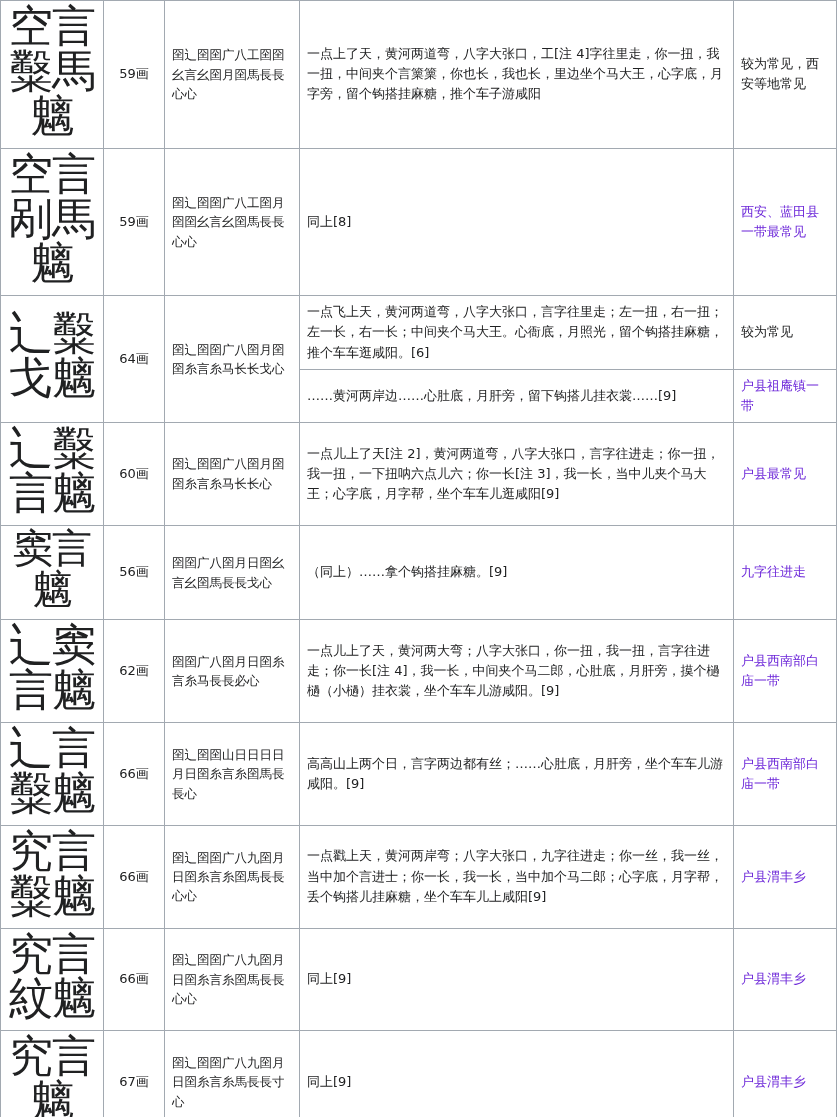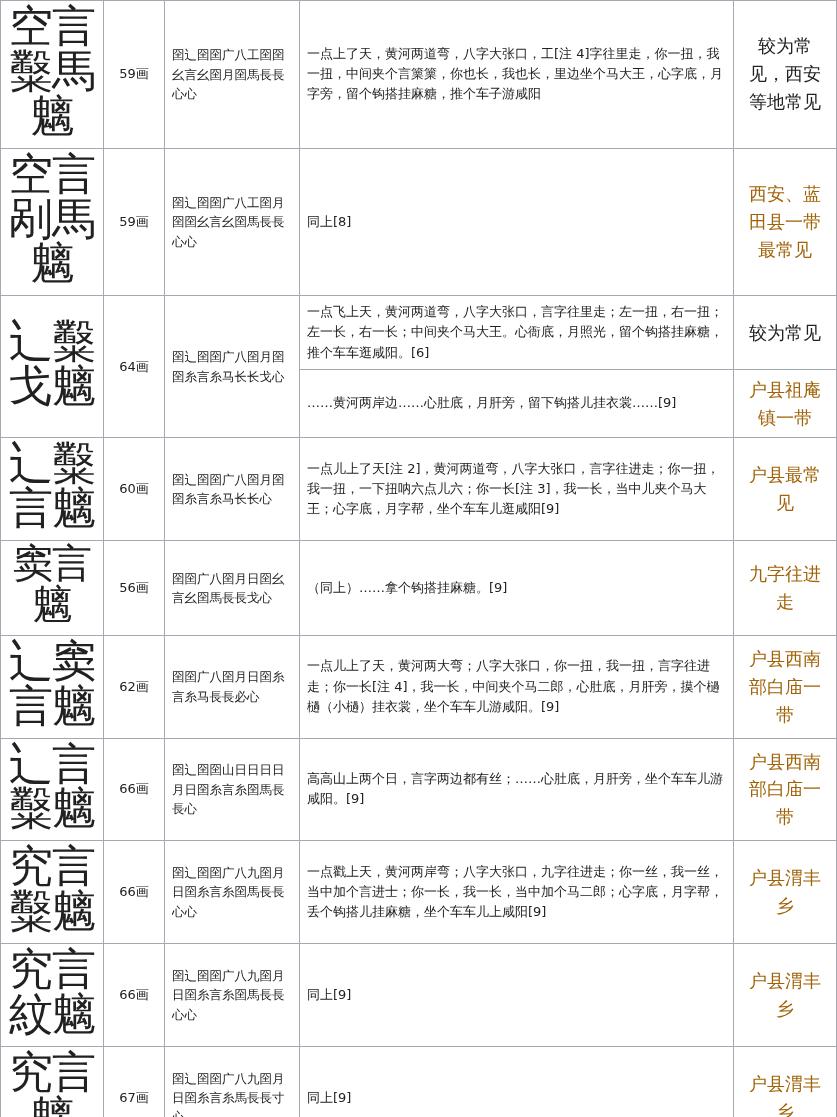--- a/index.html
+++ b/index.html
@@ -18,30 +18,30 @@
     border:1px solid #a2a9b1;
     padding:6px 7px;
     vertical-align:middle;
     line-height:1.55;
     word-wrap:break-word;
   }
   .col-glyph{width:88px;text-align:center;vertical-align:middle;}
   .col-strokes{width:46px;text-align:center;font-size:13px;margin-top:24px;}
   .col-comp{width:120px;font-size:12.5px;line-height:1.6;vertical-align:middle;}
   .col-rhyme{vertical-align:middle;}
-  .col-region{width:88px;vertical-align:middle;font-size:18px;text-align:center;}
+  .col-region{width:88px;vertical-align:middle;font-size:13px;}
   .glyph{
     font-family:Liberation Mono, monospace;
     font-size:44px;
     line-height:1.02;
     display:block;
     letter-spacing:-1px;
   }
   .glyph-sm{font-size:40px;}
-  .link{color:#a16207;}
+  .link{color:#6d28d9;}
   .sub-row td{border-top:1px solid #a2a9b1;}
 </style>
 </head>
 <body>
 
 <table class="wikitable">
   <tbody>
 
     <tr>
       <td class="col-glyph">

